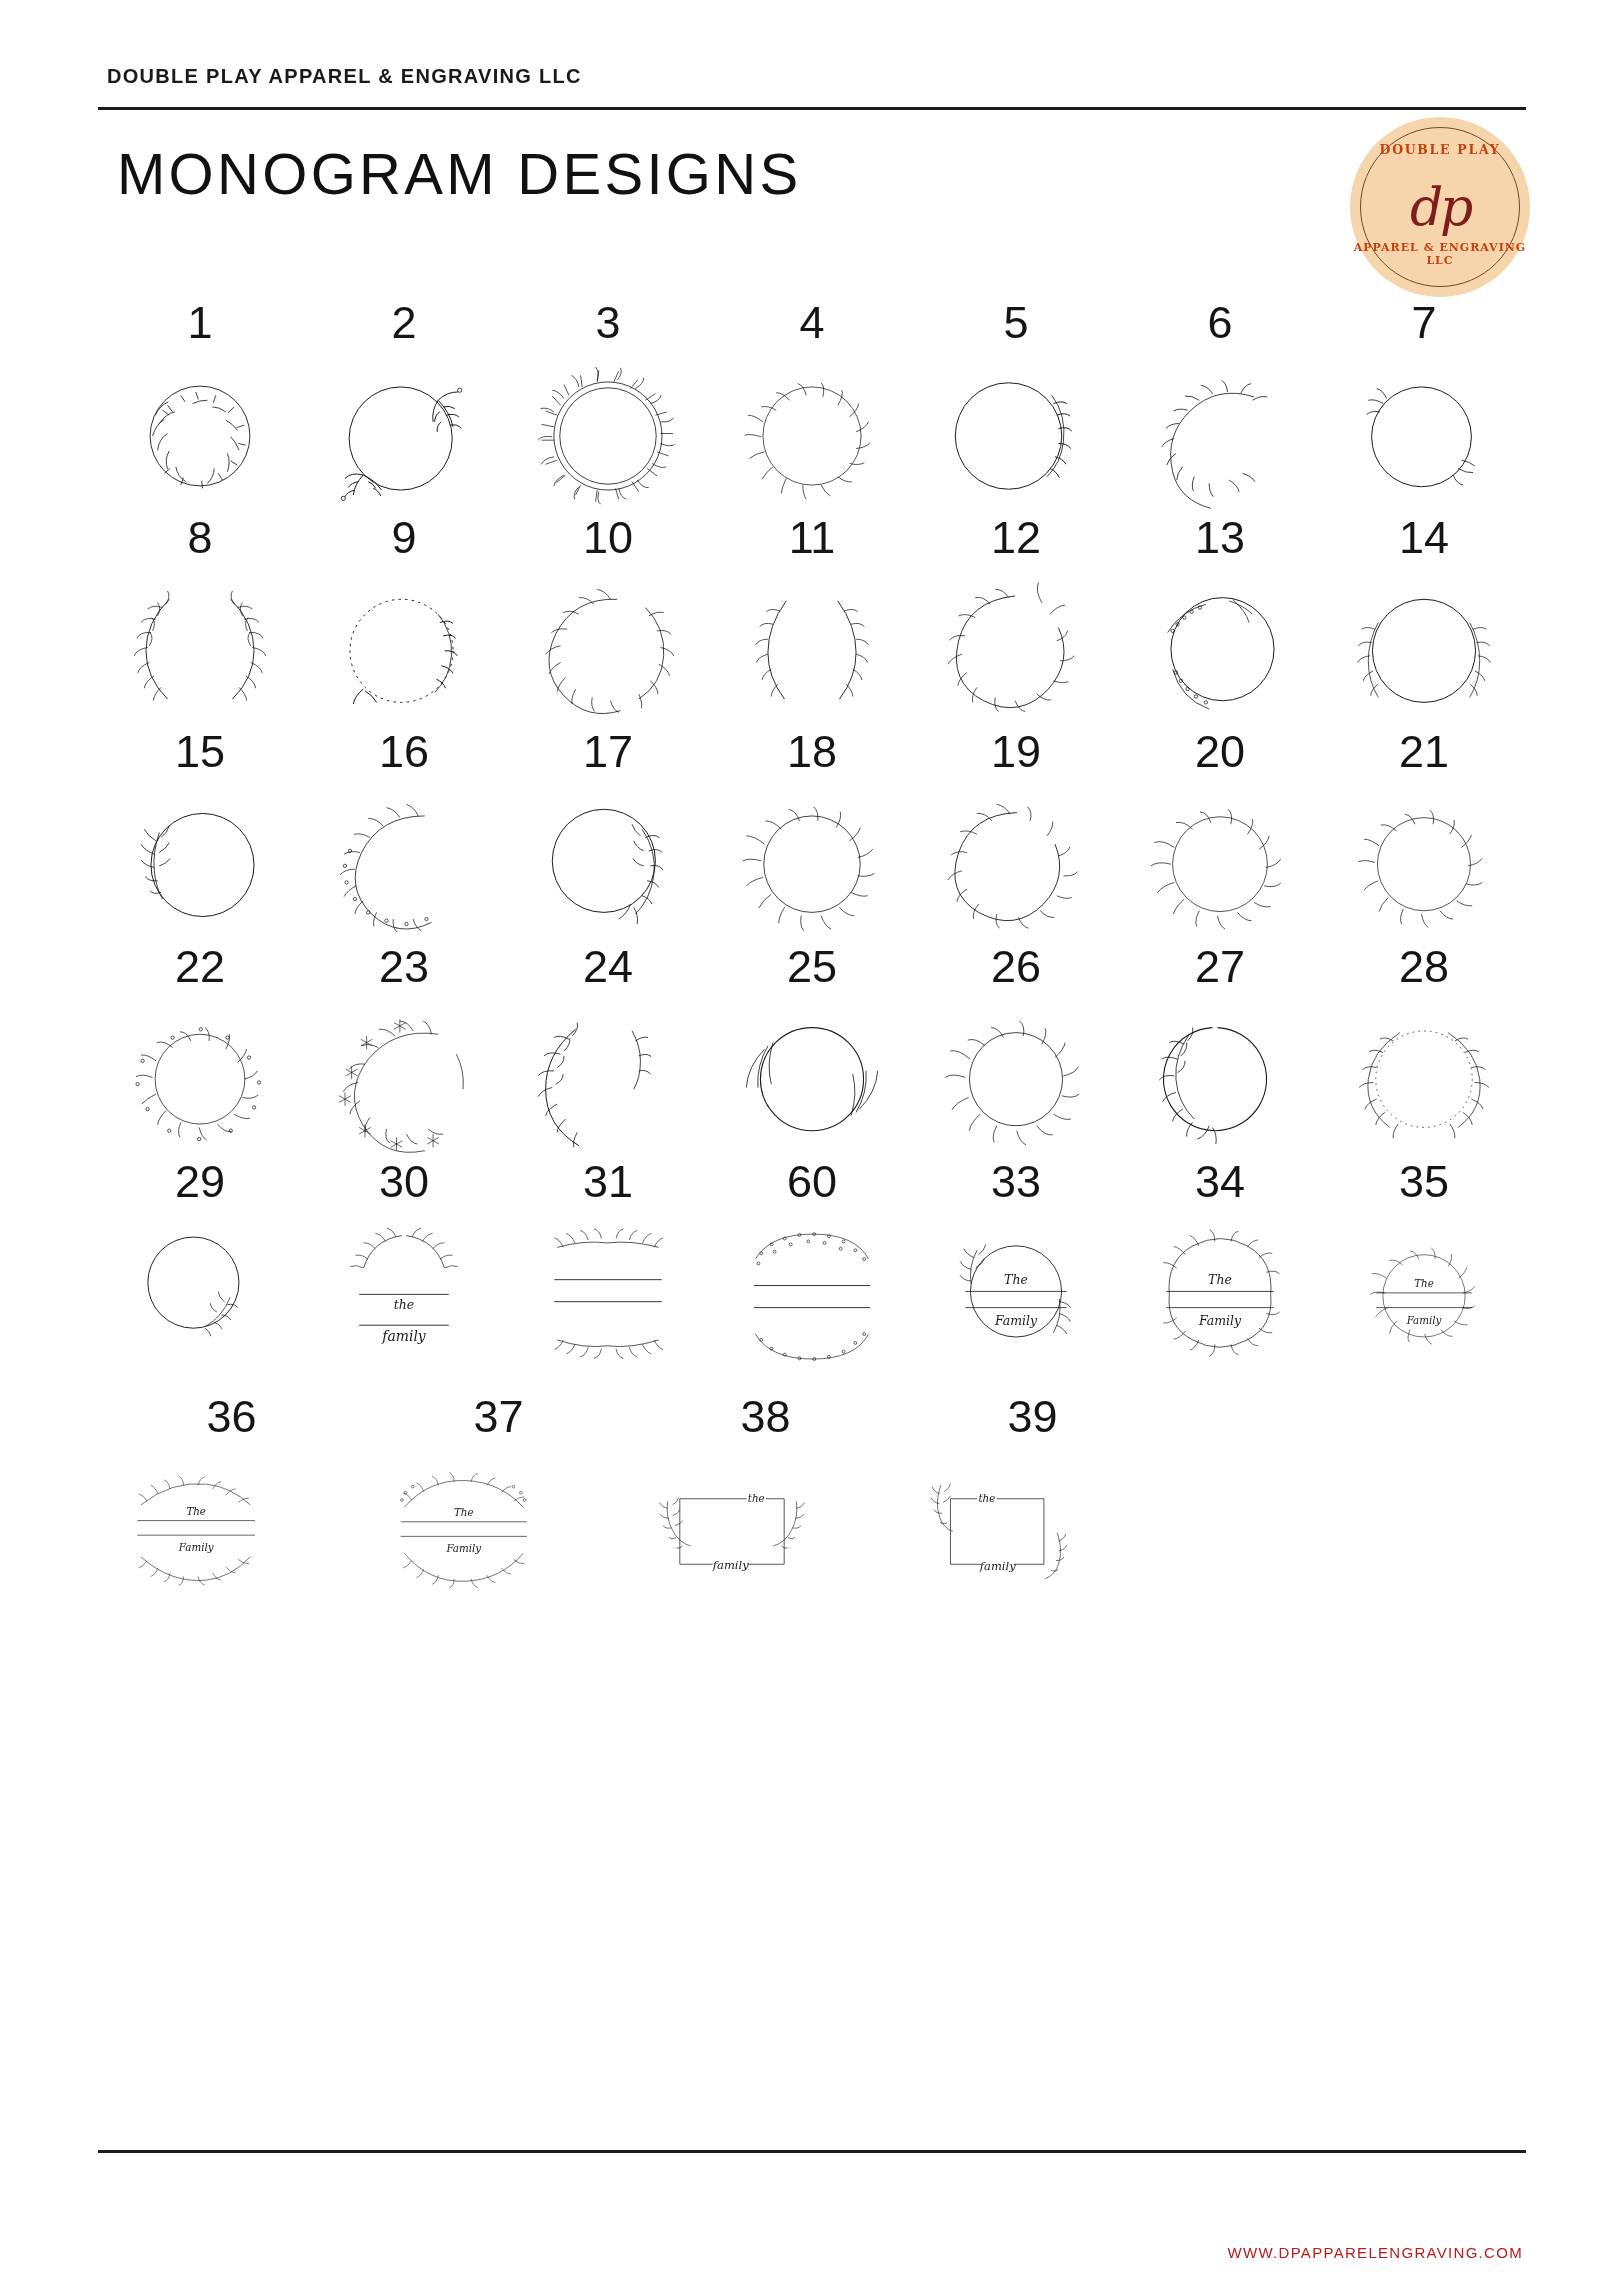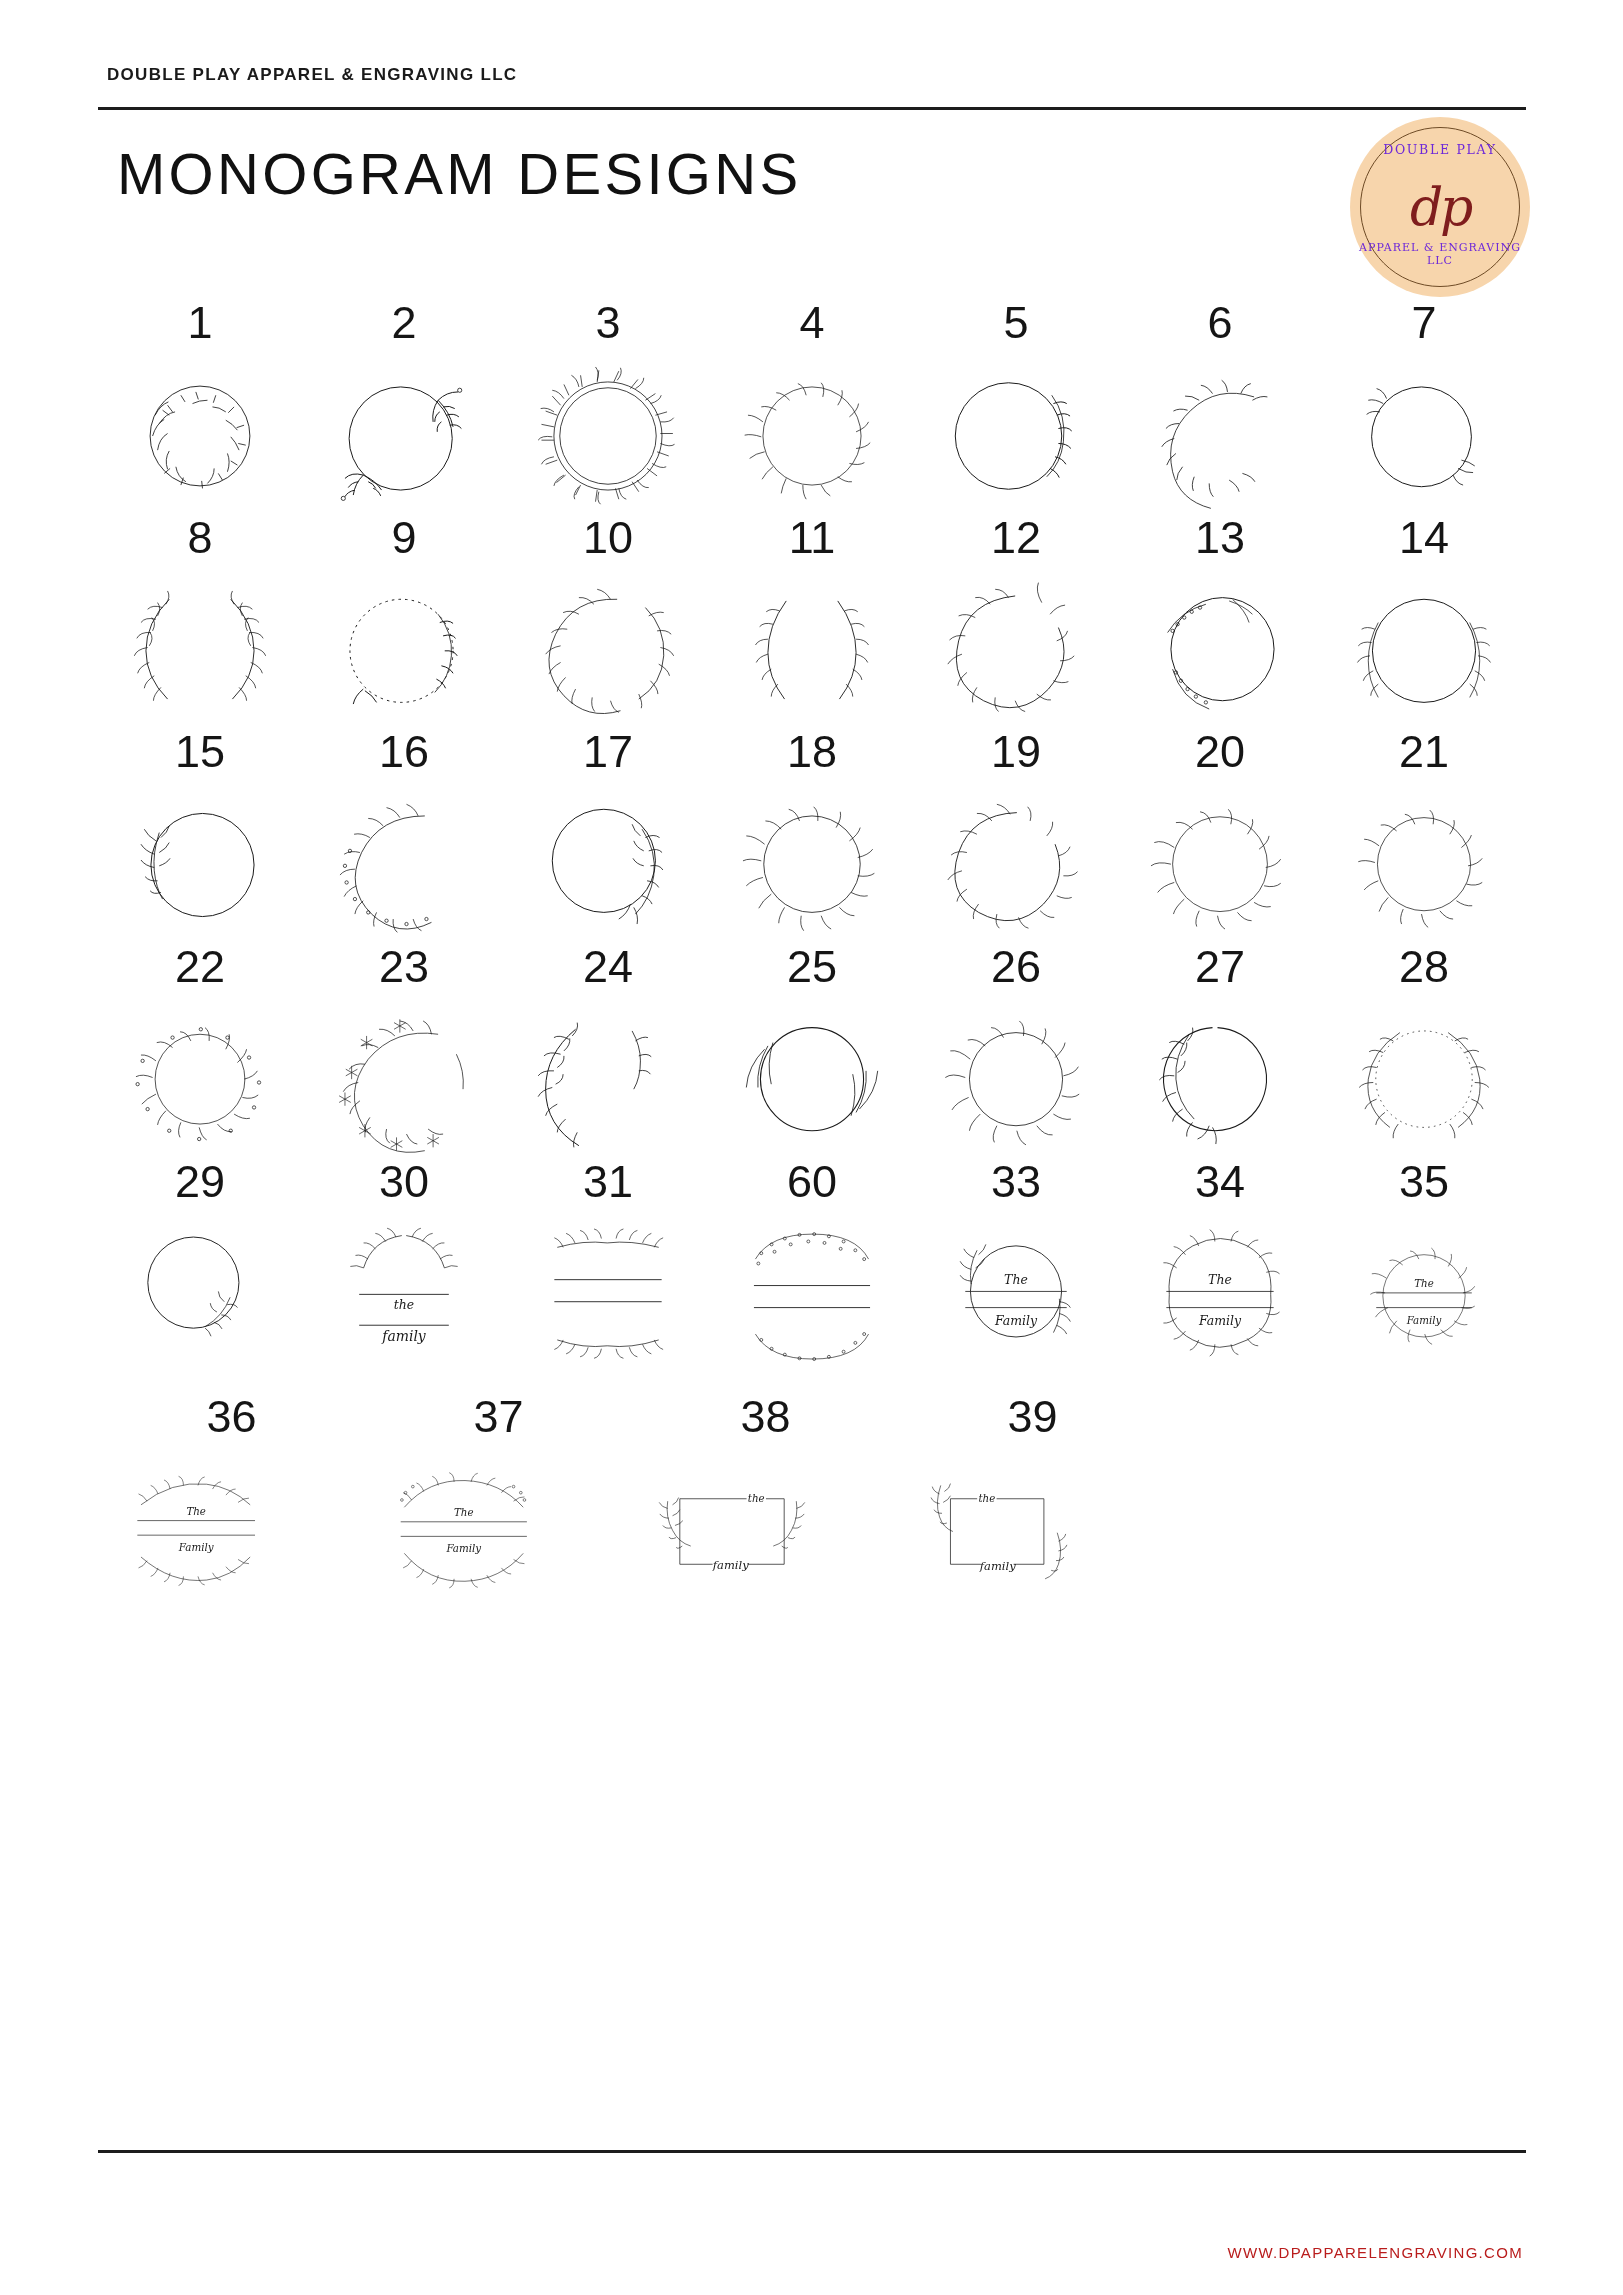--- a/index.html
+++ b/index.html
@@ -21,21 +21,21 @@
     height: 2295px;
     box-sizing: border-box;
     padding: 0;
   }
 
   
   .brandline {
     position: absolute;
     left: 107px;
     top: 65px;
-    font-size: 17px;
+    font-size: 20px;
     letter-spacing: 1.3px;
     font-weight: 700;
     color: #1a1a1a;
   }
   .rule-top {
     position: absolute;
     left: 98px;
     top: 107px;
     width: 1428px;
     height: 2.5px;
@@ -110,22 +110,22 @@
     letter-spacing: -3.3px;
   }
   .logo-arc-top, .logo-arc-bot {
     position: absolute;
     left: 0;
     width: 180px;
     text-align: center;
     font-size: 12.5px;
     letter-spacing: 1.7px;
     font-family: "DejaVu Serif", serif;
-    color: #6d28d9;
-    font-weight: 400;
+    color: #c2410c;
+    font-weight: 700;
   }
   .logo-arc-top { top: 25px; }
   .logo-arc-bot { bottom: 30px; font-size: 11px; letter-spacing: 1px; }
 
   
   .grid {
     position: absolute;
     left: 98px;
     top: 300px;
     width: 1428px;

